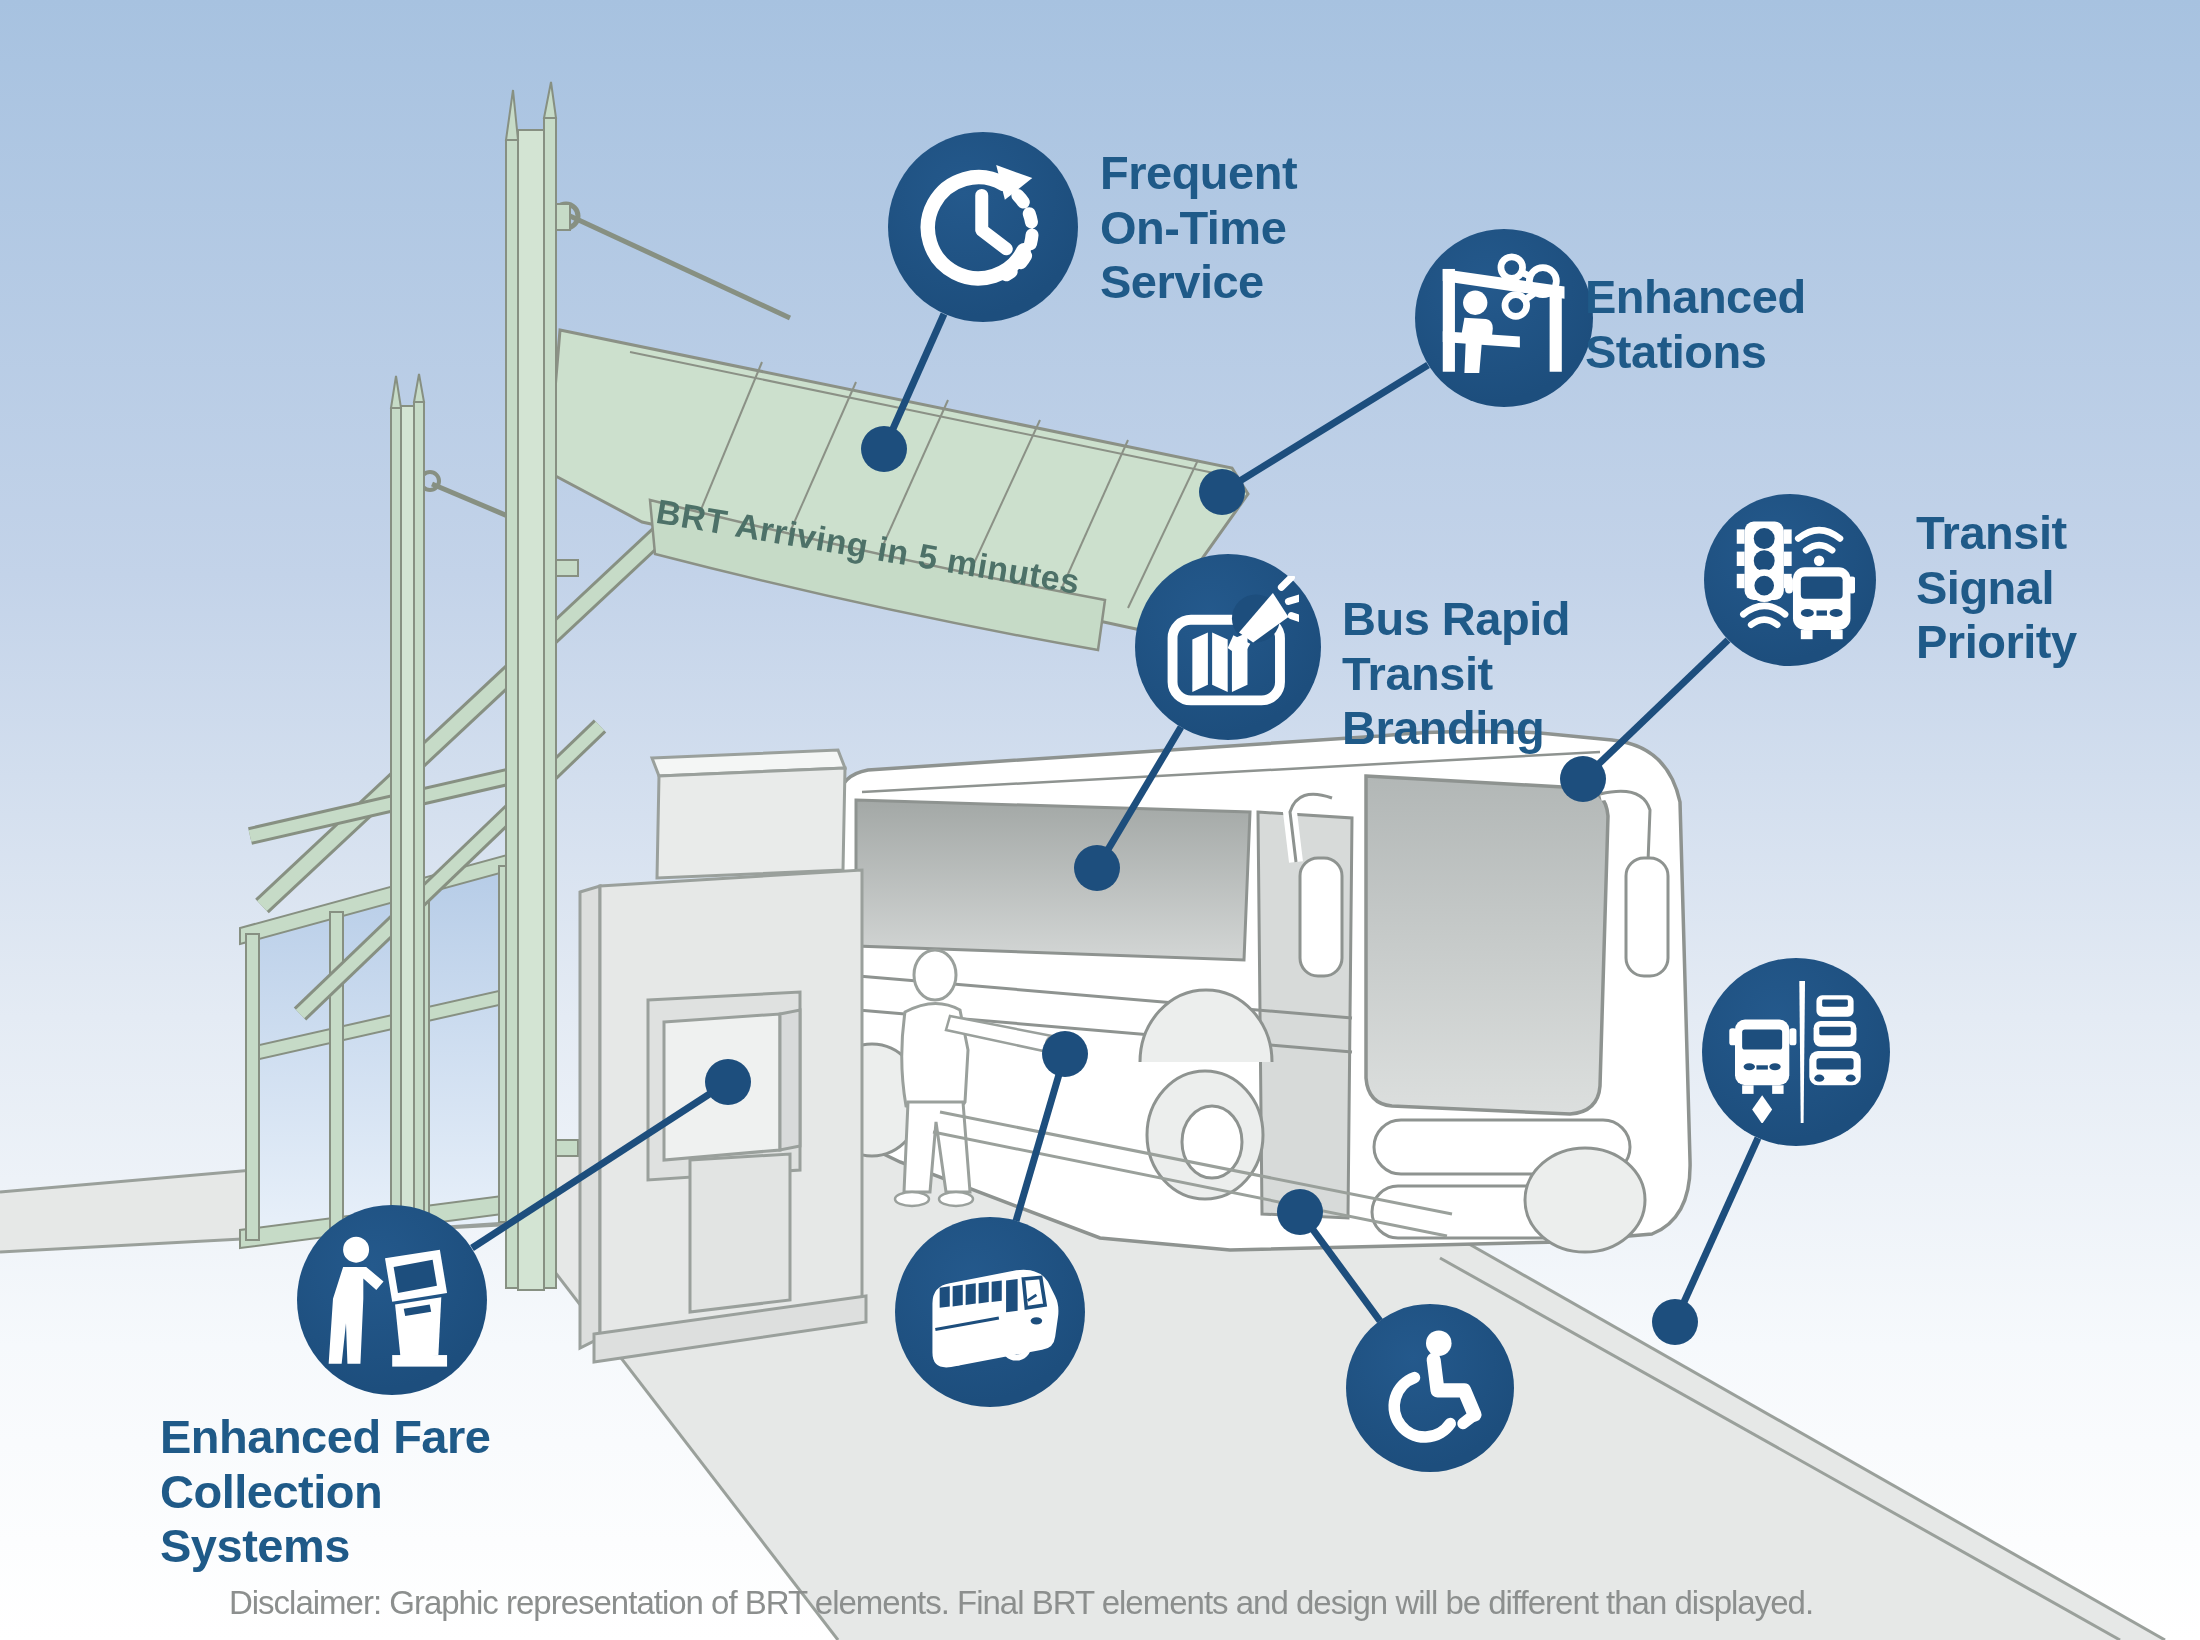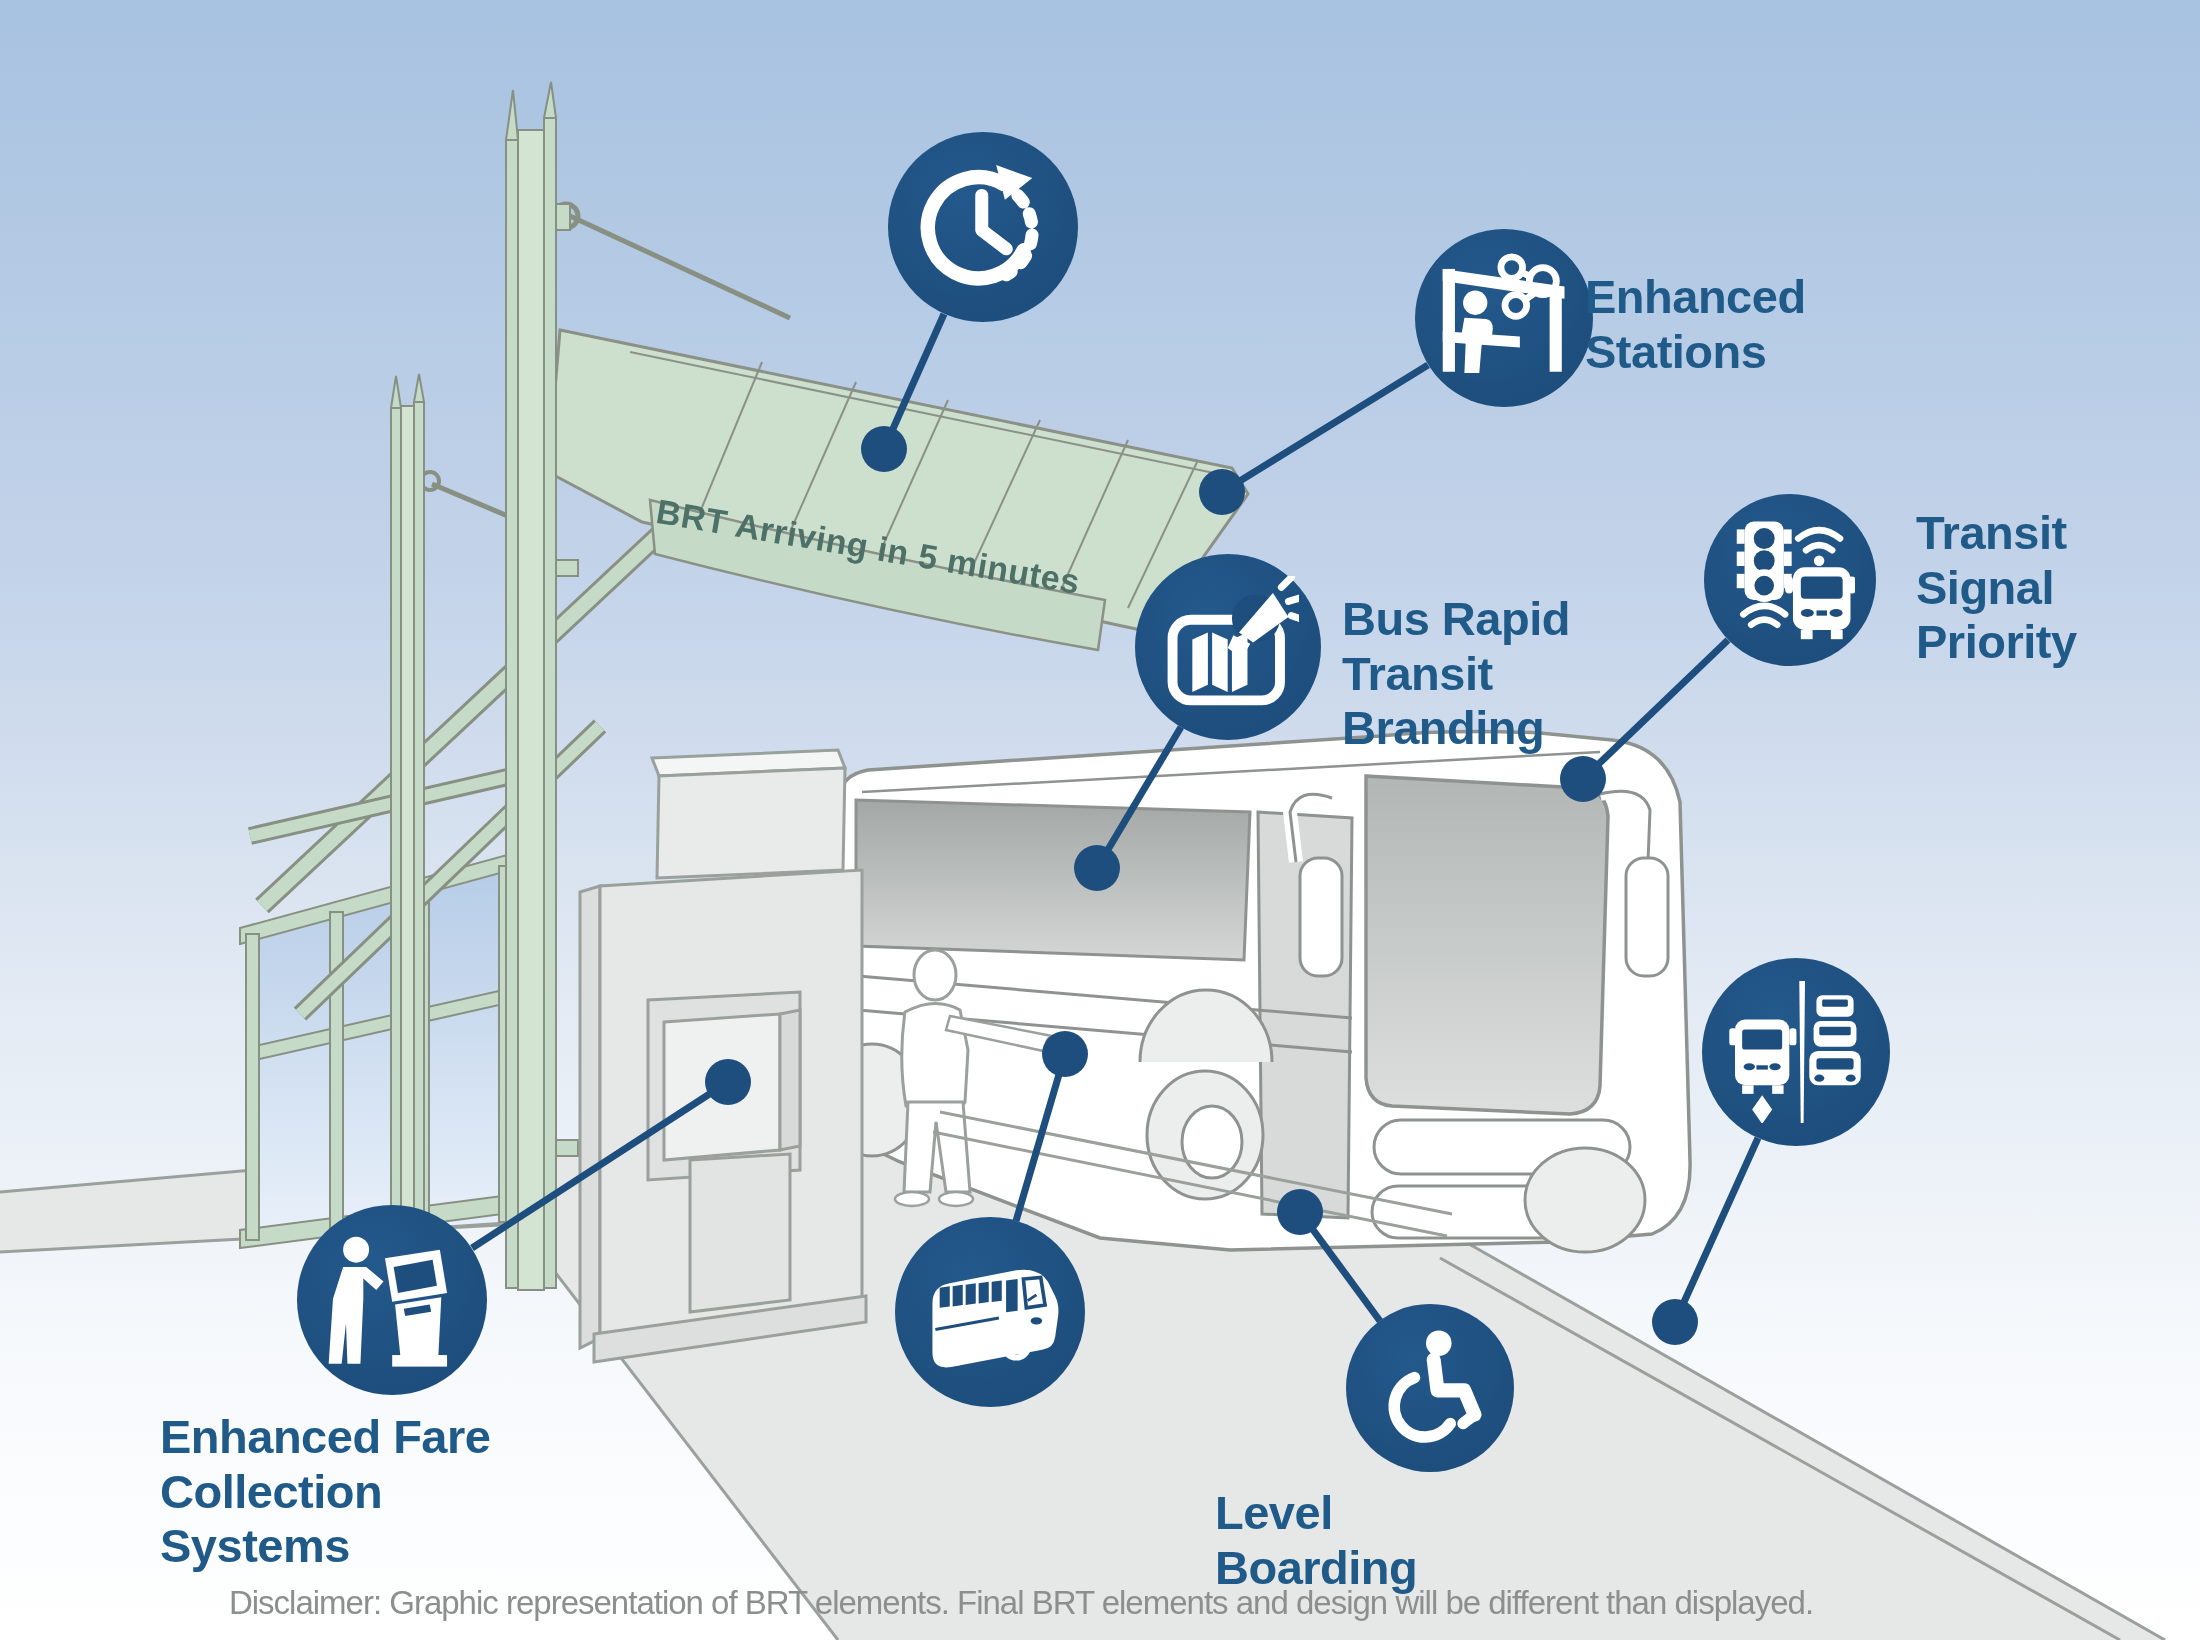--- a/index.html
+++ b/index.html
@@ -177,20 +177,23 @@
   <div class="callout-circle" style="left:888px;top:132px;width:190px;height:190px;">
     <svg viewBox="0 0 100 100">
       <g fill="none" stroke="#fff" stroke-linecap="round">
         <path d="M64 20 A35 35 0 1 0 78 66" stroke-width="10"></path>
         <path d="M74 28 A35 35 0 0 1 66 83" stroke-width="9" stroke-dasharray="6 9"></path>
         <path d="M49 52 V28 M49 52 L66 65" stroke-width="9"></path>
       </g>
       <polygon points="59,7 84,16 65,31" fill="#fff"></polygon>
     </svg>
   </div>
+  <div class="callout-label" style="left:1100px;top:146px;width:300px;">Frequent
+On-Time
+Service</div>
 
   <div class="callout-circle" style="left:1415px;top:229px;width:178px;height:178px;">
     <svg viewBox="0 0 100 100">
       <polygon points="5,14 95,27 95,36 5,23" fill="#fff"></polygon>
       <rect x="5" y="14" width="9" height="76" fill="#fff"></rect>
       <rect x="84" y="30" width="9" height="60" fill="#fff"></rect>
       <polygon points="5,60 62,64 62,72 5,68" fill="#fff"></polygon>
       <circle cx="29" cy="39" r="9" fill="#fff"></circle>
       <path d="M21 50 l16 1 q5 1 5 7 l-1 9 -7 0 -2 24 -11 0 1 -24 -4 0 z" fill="#fff"></path>
       <g fill="none" stroke="#fff" stroke-width="5">
@@ -326,17 +329,15 @@
   <div class="callout-circle" style="left:1346px;top:1304px;width:168px;height:168px;">
     <svg viewBox="0 0 100 100">
       <circle cx="57" cy="15" r="10" fill="#fff"></circle>
       <g fill="none" stroke="#fff" stroke-linecap="round" stroke-linejoin="round">
         <path d="M53 28 l3 24 h21 l8 19" stroke-width="11"></path>
         <path d="M85 71 l-9 7" stroke-width="9"></path>
         <path d="M38 42 a24 24 0 1 0 28 36" stroke-width="9"></path>
       </g>
     </svg>
   </div>
-  <div class="callout-label center" style="left:1215px;top:1486px;width:440px;">Level
-Boarding</div>
 
   <div id="disclaimer">Disclaimer: Graphic representation of BRT elements. Final BRT elements and design will be different than displayed.</div>
 </div>
 
 </body></html>

